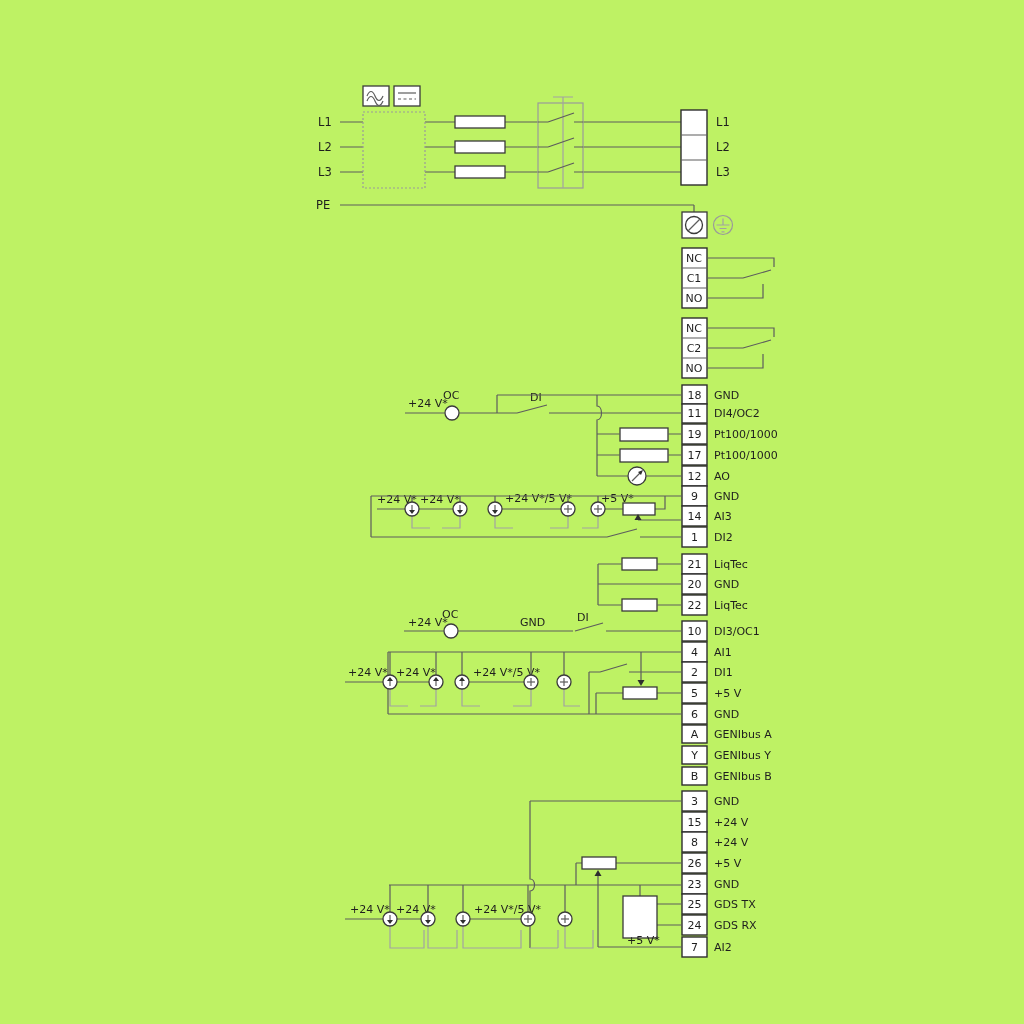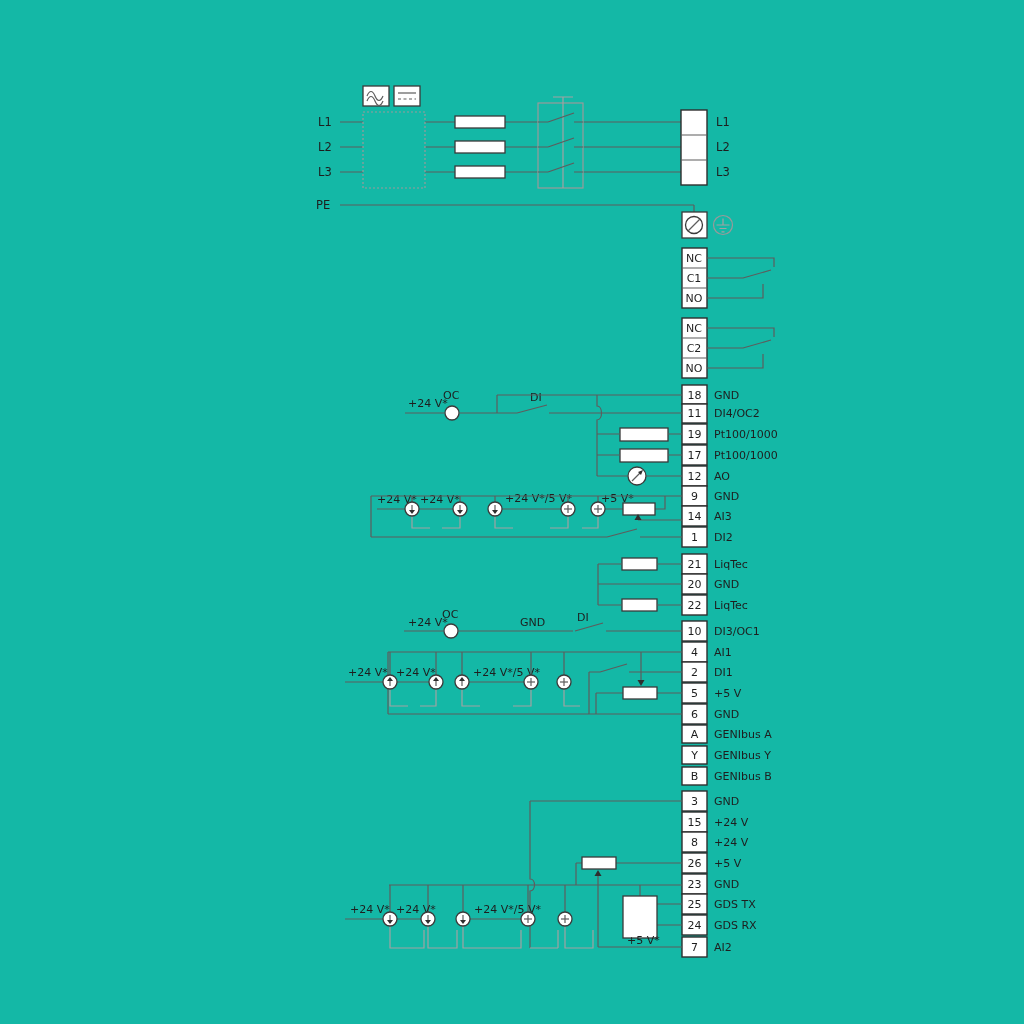--- a/index.html
+++ b/index.html
@@ -1,16 +1,16 @@
 <!DOCTYPE html>
 <html><head>
 <meta charset="utf-8">
 <style>
   html,body{margin:0;padding:0;background:#ffffff;}
-  .canvas{position:relative;width:1024px;height:1024px;background:#14b8a6;overflow:hidden;}
+  .canvas{position:relative;width:1024px;height:1024px;background:#bef264;overflow:hidden;}
   svg{position:absolute;left:0;top:0;}
   svg text{font-family:"DejaVu Sans","Liberation Sans",sans-serif;font-size:11.5px;fill:#1e1e1e;}
   .tnum{text-anchor:middle;font-size:11px;}
   .tlab{font-size:11px;}
   .ann{font-size:11px;}
   .w{stroke:#5d5d5d;stroke-width:1.2;fill:none;}
   .wg{stroke:#a2a2a2;stroke-width:1.2;fill:none;}
   .b{stroke:#2e2e2e;stroke-width:1.4;fill:#ffffff;}
   .bg{stroke:#9a9a9a;stroke-width:1.2;fill:none;}
   .comp{stroke:#3a3a3a;stroke-width:1.3;fill:#ffffff;}

